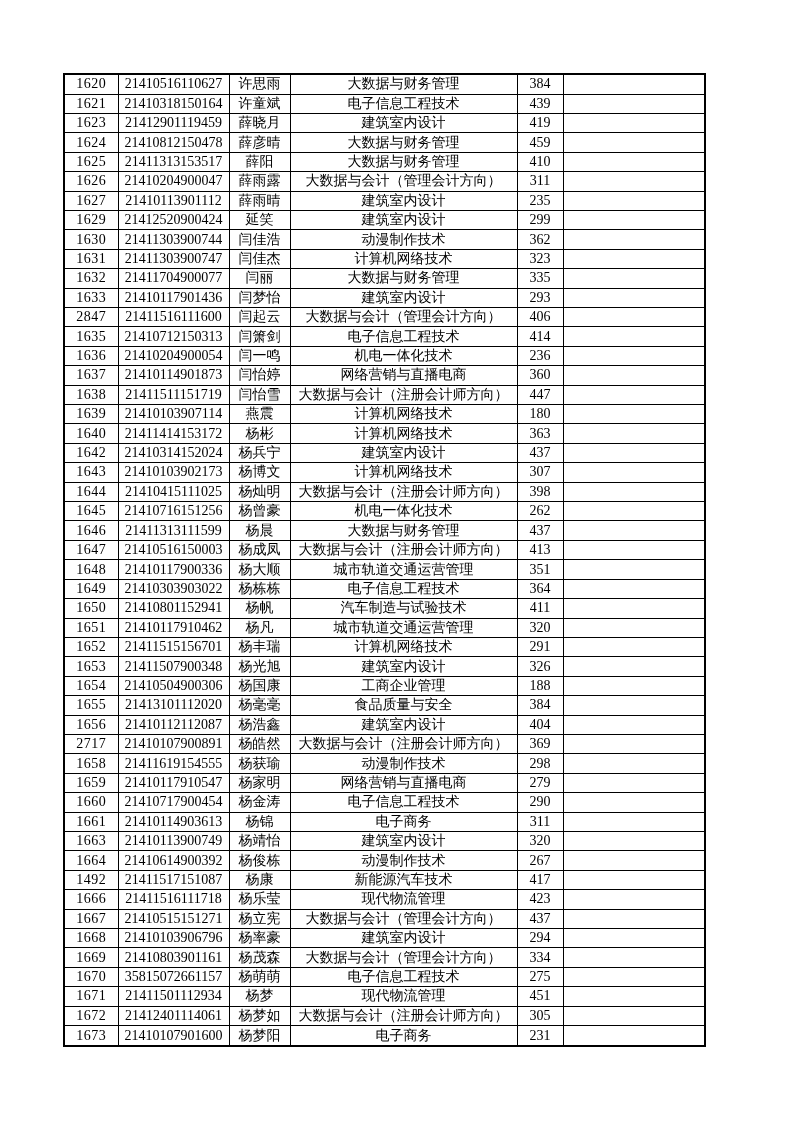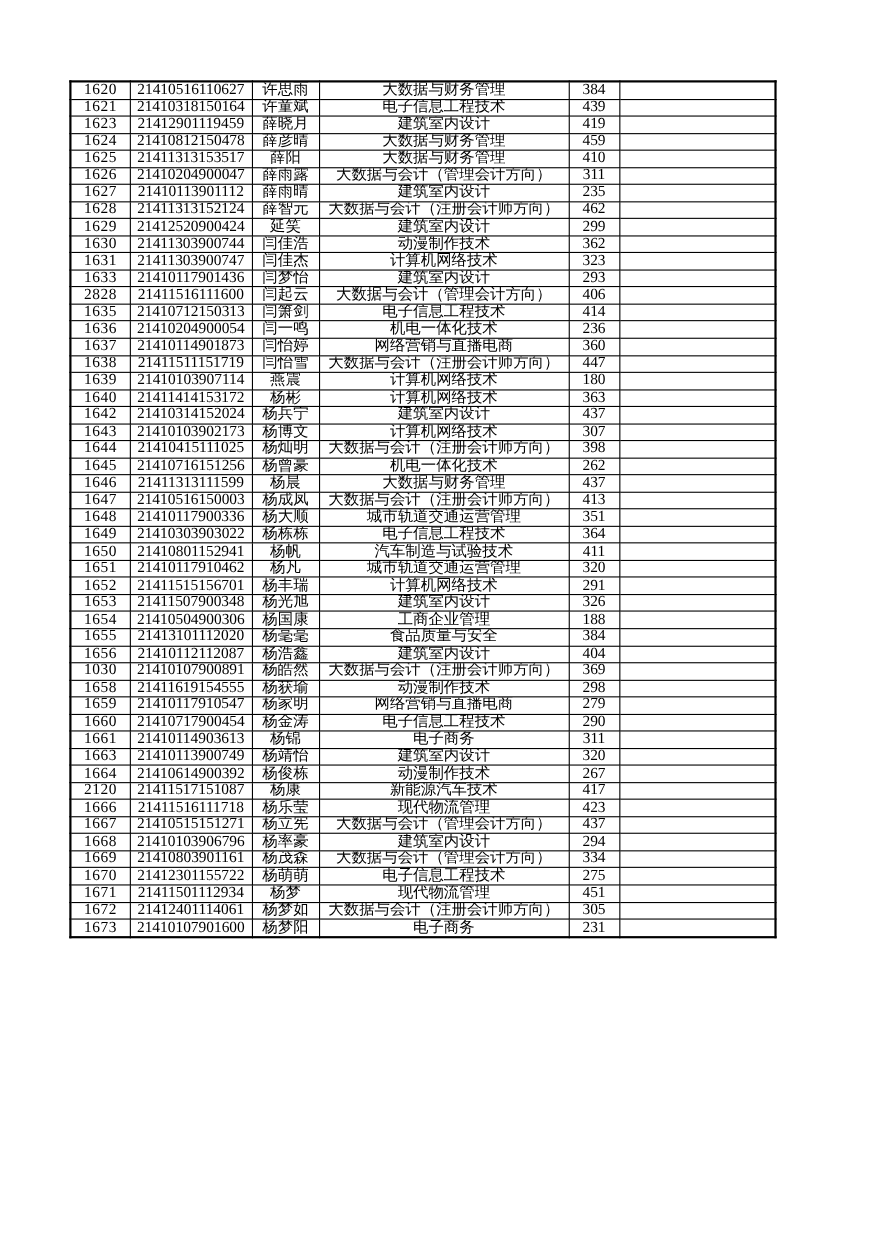--- a/index.html
+++ b/index.html
@@ -17,21 +17,21 @@
   .page {
     position: absolute;
     inset: 0;
     background: #ffffff;
   }
   table.score-table {
     position: absolute;
     left: 63px;
     top: 73px;
     width: 642px;
-    height: 780px;
+    height: 974px;
     border-collapse: collapse;
     table-layout: fixed;
     border: 2px solid #000;
   }
   table.score-table td {
     border: 1.5px solid #000;
     padding: 0;
     font-size: 14px;
     line-height: 1;
     text-align: center;
@@ -107,28 +107,20 @@
         </tr>
         <tr>
           <td class="col-no">1627</td>
           <td class="col-id">21410113901112</td>
           <td class="col-name">薛雨晴</td>
           <td class="col-major">建筑室内设计</td>
           <td class="col-score">235</td>
           <td class="col-extra"></td>
         </tr>
         <tr>
-          <td class="col-no">1628</td>
-          <td class="col-id">21411313152124</td>
-          <td class="col-name">薛智元</td>
-          <td class="col-major">大数据与会计（注册会计师方向）</td>
-          <td class="col-score">462</td>
-          <td class="col-extra"></td>
-        </tr>
-        <tr>
           <td class="col-no">1629</td>
           <td class="col-id">21412520900424</td>
           <td class="col-name">延笑</td>
           <td class="col-major">建筑室内设计</td>
           <td class="col-score">299</td>
           <td class="col-extra"></td>
         </tr>
         <tr>
           <td class="col-no">1630</td>
           <td class="col-id">21411303900744</td>
@@ -139,29 +131,37 @@
         </tr>
         <tr>
           <td class="col-no">1631</td>
           <td class="col-id">21411303900747</td>
           <td class="col-name">闫佳杰</td>
           <td class="col-major">计算机网络技术</td>
           <td class="col-score">323</td>
           <td class="col-extra"></td>
         </tr>
         <tr>
+          <td class="col-no">1632</td>
+          <td class="col-id">21411704900077</td>
+          <td class="col-name">闫丽</td>
+          <td class="col-major">大数据与财务管理</td>
+          <td class="col-score">335</td>
+          <td class="col-extra"></td>
+        </tr>
+        <tr>
           <td class="col-no">1633</td>
           <td class="col-id">21410117901436</td>
           <td class="col-name">闫梦怡</td>
           <td class="col-major">建筑室内设计</td>
           <td class="col-score">293</td>
           <td class="col-extra"></td>
         </tr>
         <tr>
-          <td class="col-no">2828</td>
+          <td class="col-no">2847</td>
           <td class="col-id">21411516111600</td>
           <td class="col-name">闫起云</td>
           <td class="col-major">大数据与会计（管理会计方向）</td>
           <td class="col-score">406</td>
           <td class="col-extra"></td>
         </tr>
         <tr>
           <td class="col-no">1635</td>
           <td class="col-id">21410712150313</td>
           <td class="col-name">闫箫剑</td>
@@ -323,21 +323,21 @@
         </tr>
         <tr>
           <td class="col-no">1656</td>
           <td class="col-id">21410112112087</td>
           <td class="col-name">杨浩鑫</td>
           <td class="col-major">建筑室内设计</td>
           <td class="col-score">404</td>
           <td class="col-extra"></td>
         </tr>
         <tr>
-          <td class="col-no">1030</td>
+          <td class="col-no">2717</td>
           <td class="col-id">21410107900891</td>
           <td class="col-name">杨皓然</td>
           <td class="col-major">大数据与会计（注册会计师方向）</td>
           <td class="col-score">369</td>
           <td class="col-extra"></td>
         </tr>
         <tr>
           <td class="col-no">1658</td>
           <td class="col-id">21411619154555</td>
           <td class="col-name">杨获瑜</td>
@@ -379,21 +379,21 @@
         </tr>
         <tr>
           <td class="col-no">1664</td>
           <td class="col-id">21410614900392</td>
           <td class="col-name">杨俊栋</td>
           <td class="col-major">动漫制作技术</td>
           <td class="col-score">267</td>
           <td class="col-extra"></td>
         </tr>
         <tr>
-          <td class="col-no">2120</td>
+          <td class="col-no">1492</td>
           <td class="col-id">21411517151087</td>
           <td class="col-name">杨康</td>
           <td class="col-major">新能源汽车技术</td>
           <td class="col-score">417</td>
           <td class="col-extra"></td>
         </tr>
         <tr>
           <td class="col-no">1666</td>
           <td class="col-id">21411516111718</td>
           <td class="col-name">杨乐莹</td>
@@ -420,21 +420,21 @@
         <tr>
           <td class="col-no">1669</td>
           <td class="col-id">21410803901161</td>
           <td class="col-name">杨茂森</td>
           <td class="col-major">大数据与会计（管理会计方向）</td>
           <td class="col-score">334</td>
           <td class="col-extra"></td>
         </tr>
         <tr>
           <td class="col-no">1670</td>
-          <td class="col-id">21412301155722</td>
+          <td class="col-id">35815072661157</td>
           <td class="col-name">杨萌萌</td>
           <td class="col-major">电子信息工程技术</td>
           <td class="col-score">275</td>
           <td class="col-extra"></td>
         </tr>
         <tr>
           <td class="col-no">1671</td>
           <td class="col-id">21411501112934</td>
           <td class="col-name">杨梦</td>
           <td class="col-major">现代物流管理</td>

